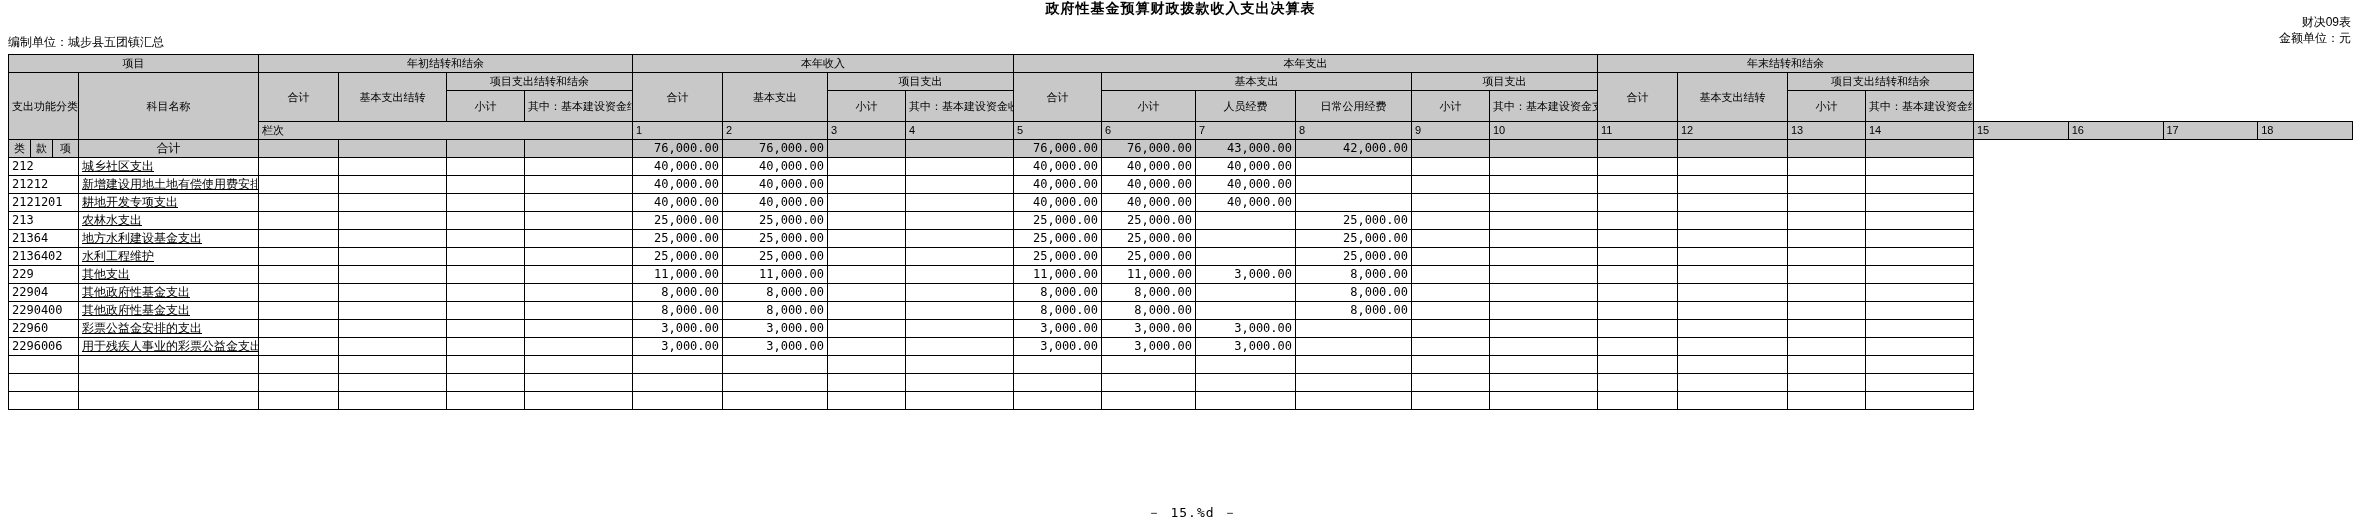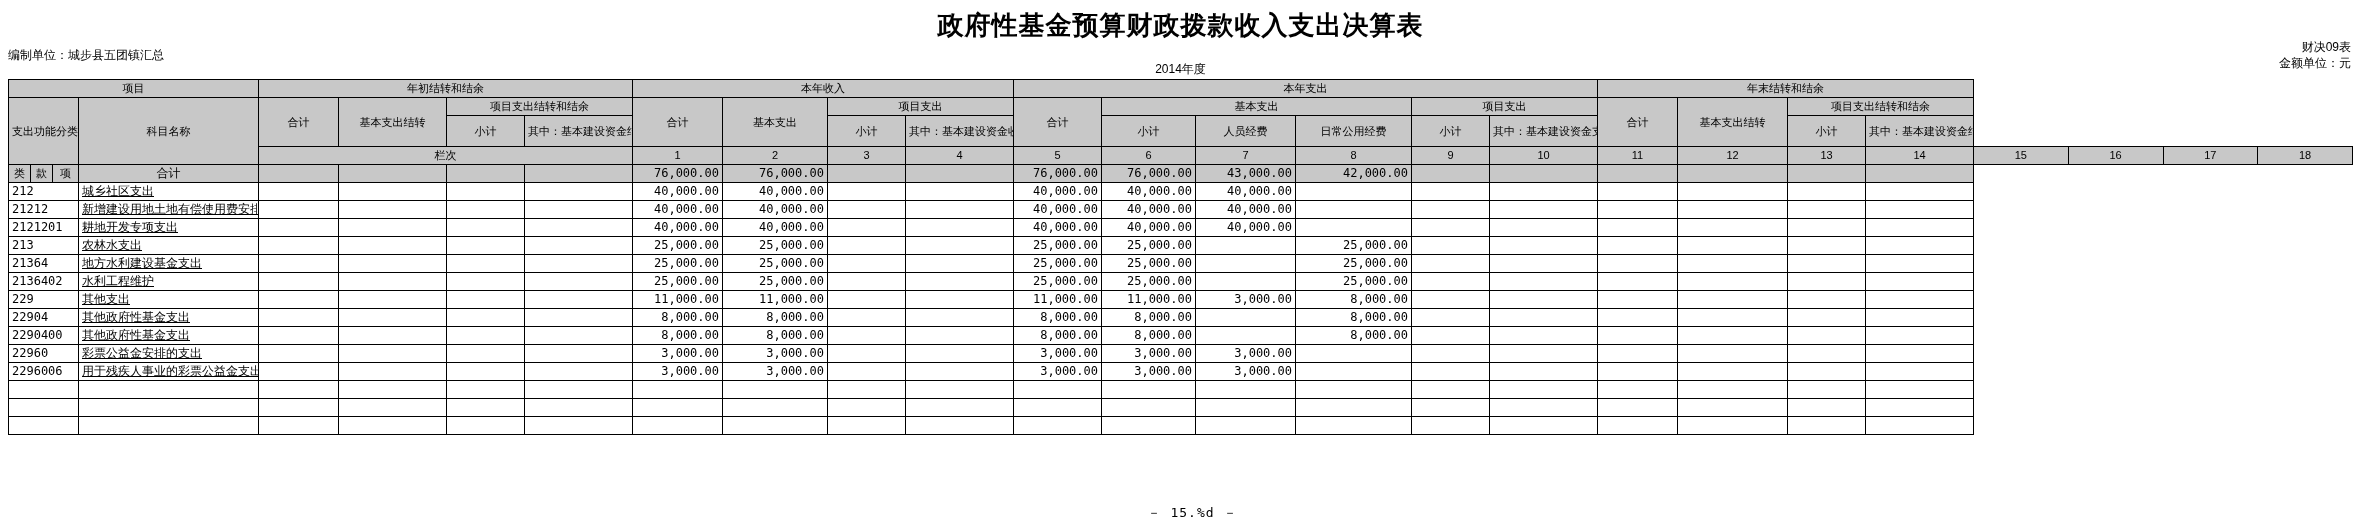--- a/index.html
+++ b/index.html
@@ -15,35 +15,34 @@
     overflow: hidden;
   }
   .page {
     position: relative;
     width: 2361px;
     height: 532px;
     box-sizing: border-box;
   }
   .doc-title {
     text-align: center;
-    font-size: 26px;
+    font-size: 14px;
     font-weight: bold;
     letter-spacing: 1px;
-    padding-top: 8px;
     font-family: "DejaVu Sans", sans-serif;
   }
   .meta-row {
     position: relative;
     height: 34px;
     margin-top: 2px;
   }
   .meta-left {
     position: absolute;
     left: 8px;
-    top: 2px;
+    top: 14px;
     font-size: 12px;
   }
   .meta-center {
     position: absolute;
     left: 0;
     right: 0;
     top: 16px;
     text-align: center;
     font-size: 12px;
   }
@@ -76,21 +75,20 @@
     text-align: center;
     vertical-align: middle;
   }
   .hdr-wrap {
     white-space: normal;
     line-height: 13px;
     font-size: 11px;
   }
   .numhdr {
     background: #c8c8c8;
-    text-align: center;
     font-size: 11px;
   }
   .lbl-col {
     background: #c8c8c8;
     text-align: center;
     font-size: 11px;
     white-space: normal;
     line-height: 13px;
   }
   .total-row td {
@@ -134,21 +132,20 @@
 </style>
 </head>
 <body>
 
 <div class="page">
 
   <div class="doc-title">政府性基金预算财政拨款收入支出决算表</div>
 
   <div class="meta-row">
     <div class="meta-left">编制单位：城步县五团镇汇总</div>
-    <div class="meta-center">2014年度</div>
     <div class="meta-right">
       <div>财决09表</div>
       <div>金额单位：元</div>
     </div>
   </div>
 
   <table class="fin">
     <colgroup>
       <col style="width:22px">
         <col style="width:22px">

